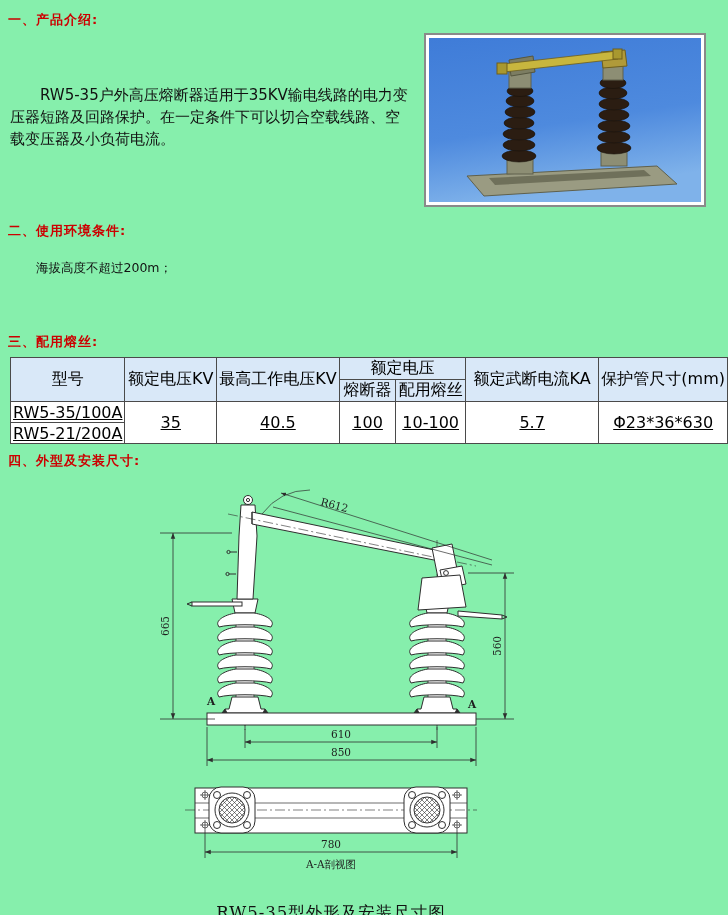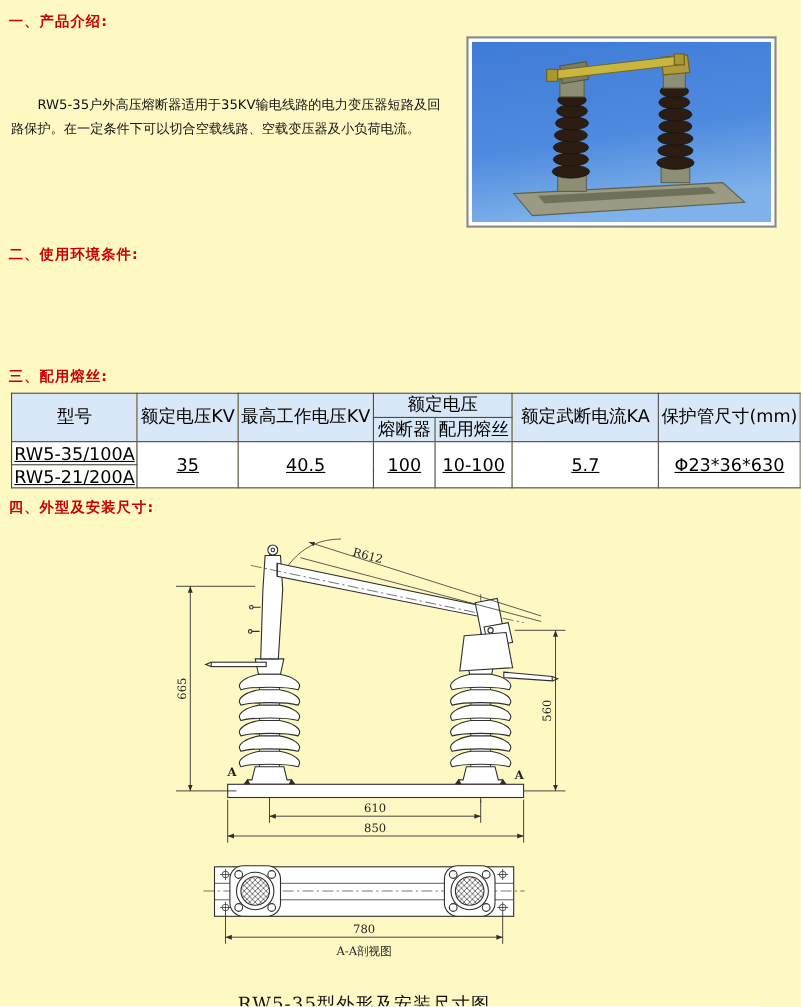--- a/index.html
+++ b/index.html
@@ -1,31 +1,31 @@
 <!DOCTYPE html>
 <html><head>
 <meta charset="utf-8">
 <style>
   html,body{margin:0;padding:0;background:#ffffff;}
   .page{
-    position:relative;width:728px;height:915px;background:#fef9c3;
+    position:relative;width:728px;height:915px;background:#86efac;
     font-family:"DejaVu Sans","Liberation Sans",sans-serif;
     color:#000;overflow:hidden;
   }
   .sec-heading{
     position:absolute;left:8px;
     color:#cc0000;font-size:13px;font-weight:bold;letter-spacing:1px;
   }
   #h1{top:11px;}
   #h2{top:222px;}
   #h3{top:333px;}
   #h4{top:452px;}
   .intro-para{
     position:absolute;left:10px;top:84px;width:402px;
-    font-size:12px;line-height:22px;text-indent:2em;color:#111;
+    font-size:15px;line-height:22px;text-indent:2em;color:#111;
   }
   .env-lines{
     position:absolute;left:36px;top:256px;
     font-size:12.5px;line-height:23px;color:#111;
   }
   
   .photo-frame{
     position:absolute;left:424px;top:33px;width:272px;height:164px;
     border:2px solid #8a8a8a;background:#ffffff;padding:3px;
   }
@@ -114,20 +114,21 @@
       <polygon points="74,26 188,13 189,21 75,34" fill="#c8b63e" stroke="#6e5e1c" stroke-width="0.8"></polygon>
       <rect x="68" y="25" width="10" height="11" fill="#a8982f" stroke="#6e5e1c"></rect>
       <rect x="184" y="11" width="9" height="10" fill="#a8982f" stroke="#6e5e1c"></rect>
     </svg>
   </div>
 
   <div class="intro-para">RW5-35户外高压熔断器适用于35KV输电线路的电力变压器短路及回路保护。在一定条件下可以切合空载线路、空载变压器及小负荷电流。</div>
 
   <div class="sec-heading" id="h2">二、使用环境条件:</div>
   <div class="env-lines">
+    <div>海拔高度不超过200m；</div>
   </div>
 
   <div class="sec-heading" id="h3">三、配用熔丝:</div>
 
   <table class="spec-table">
     <colgroup>
       <col style="width:106px">
         <col style="width:92px">
         <col style="width:123px">
       <col style="width:58px">

